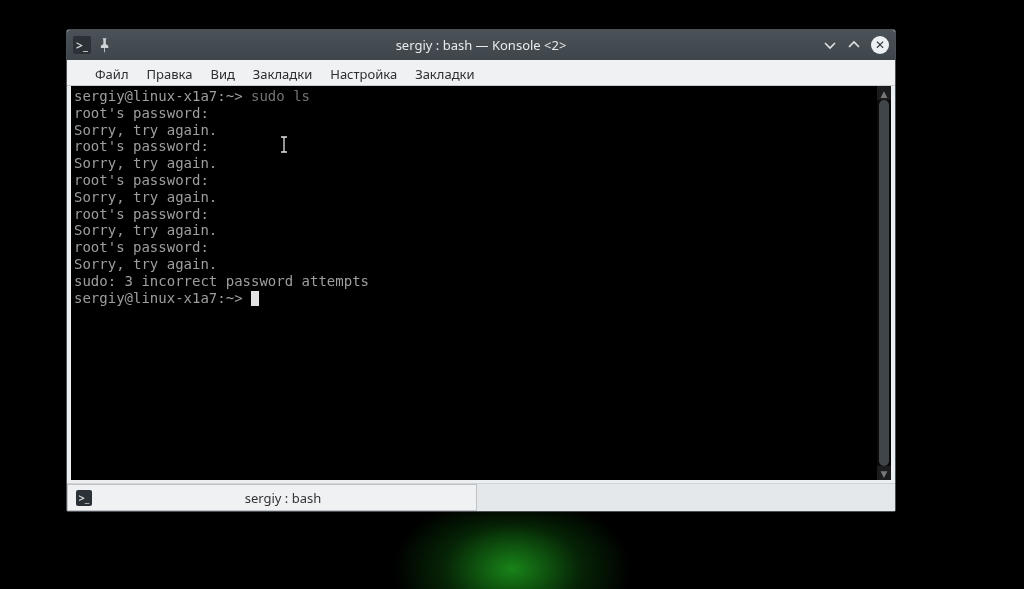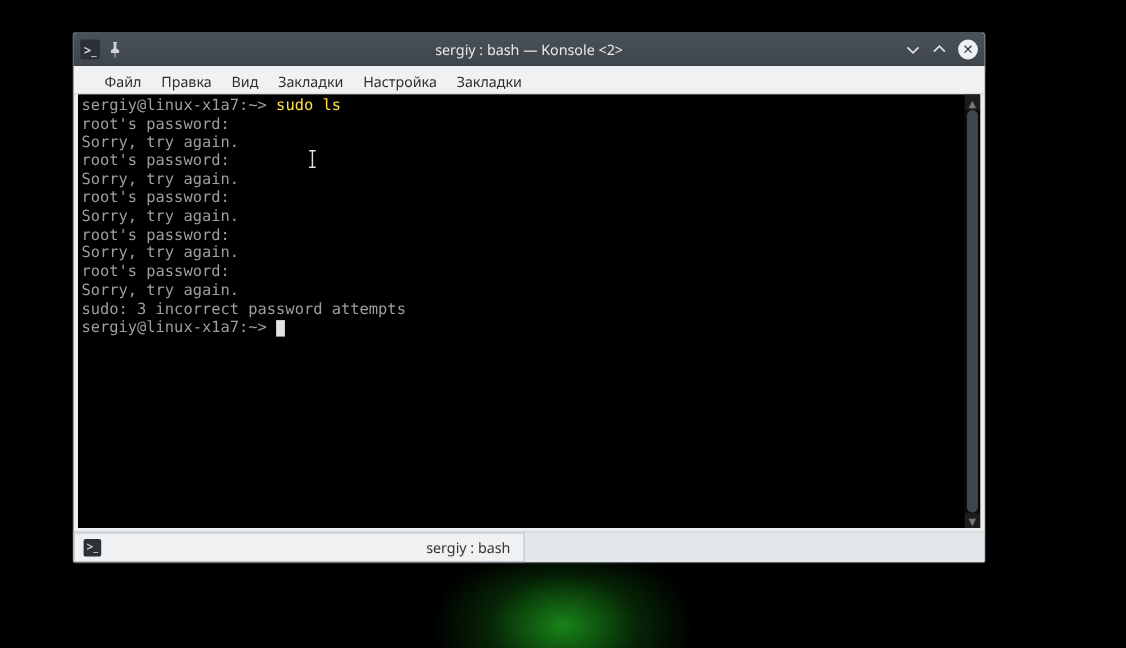--- a/index.html
+++ b/index.html
@@ -120,21 +120,21 @@
       flex: 1;
       background: #000;
       color: #bfbfbf;
       font-family: "DejaVu Sans Mono", "Courier New", monospace;
       font-size: 14px;
       line-height: 16.8px;
       white-space: pre;
       padding: 2px 2px 2px 3px;
       overflow: hidden;
     }
-    .term-white { color: #fde047; }
+    .term-white { color: #737373; }
     .term-grey { color: #9e9e9e; }
     .term-cursor {
       display: inline-block;
       width: 8px;
       height: 15px;
       background: #e2e2e2;
       vertical-align: text-bottom;
     }
     .ibeam {
       position: absolute;
@@ -179,21 +179,21 @@
       gap: 10px;
       padding: 0 12px 0 8px;
       border: 1px solid #bfc3c5;
       background: #eff1f3;
       min-width: 410px;
       justify-content: flex-start;
       position: relative;
     }
     .tab-label {
       flex: 1;
-      text-align: right;
+      text-align: center;
       color: #333;
     }
     .tab-icon {
       width:16px; height:16px; background:#2b3136; border-radius:2px;
       display:flex; align-items:center; justify-content:center; color:#cfd4d8; font-size:11px; font-weight:bold;
     }
   </style>
 </head>
 <body>
 

